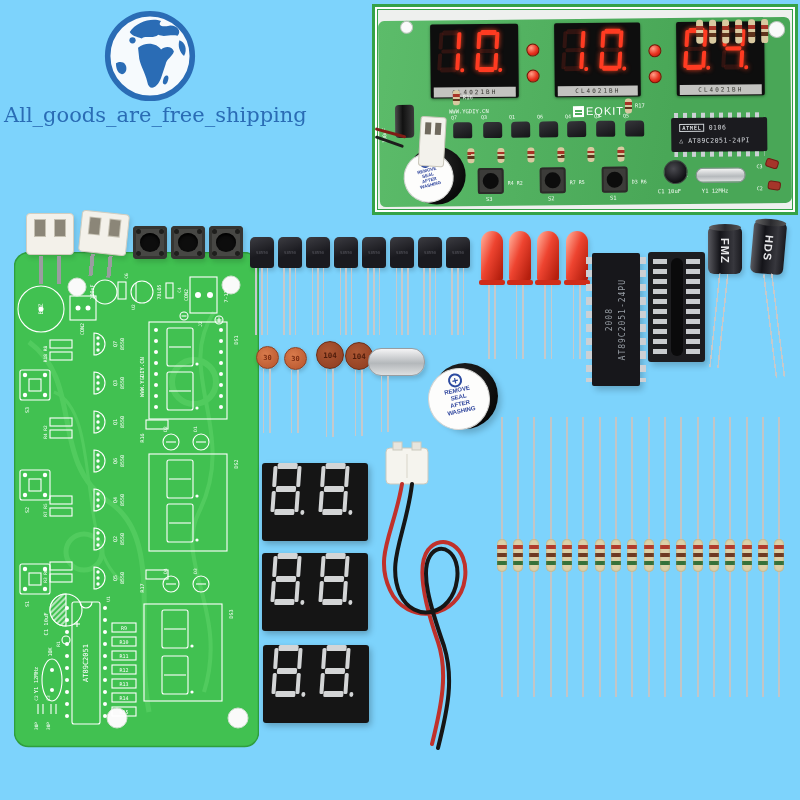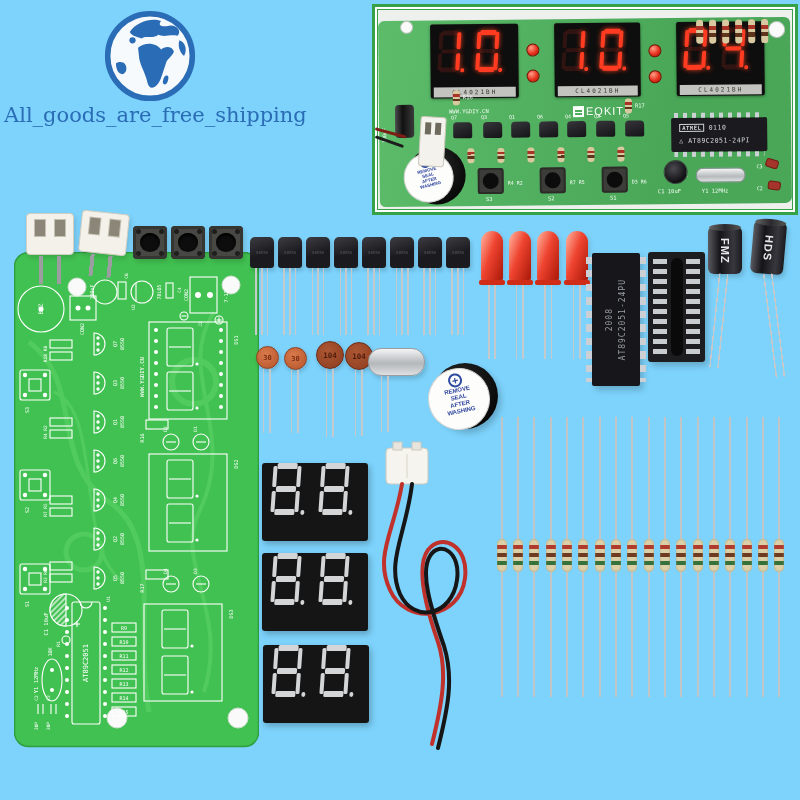--- a/index.html
+++ b/index.html
@@ -308,21 +308,21 @@
 
       <div class="pecap"></div>
       <div class="ptext vtext" style="left:2px;top:86px;height:36px;font-size:5px">100uF</div>
       <div class="pjst"></div>
       <div class="pwire" style="left:-4px;top:106px;width:32px;background:#7e1d16;transform:rotate(16deg)"></div>
       <div class="pwire" style="left:-4px;top:114px;width:30px;background:#1d1d1d;transform:rotate(20deg)"></div>
 
       <div class="pic">
         <div class="pic-row" style="top:6px">
           <span class="atmel">ATMEL</span>
-          <span>0110</span>
+          <span>0106</span>
         </div>
         <div class="pic-row" style="top:19px">
           <span>△</span>
           <span>AT89C2051-24PI</span>
         </div>
       </div>
 
       <div class="ptext" style="left:298px;top:154px">10K</div>
       <div class="pcrystal"></div>
       <div class="ptext" style="left:322px;top:170px">Y1 12MHz</div>

